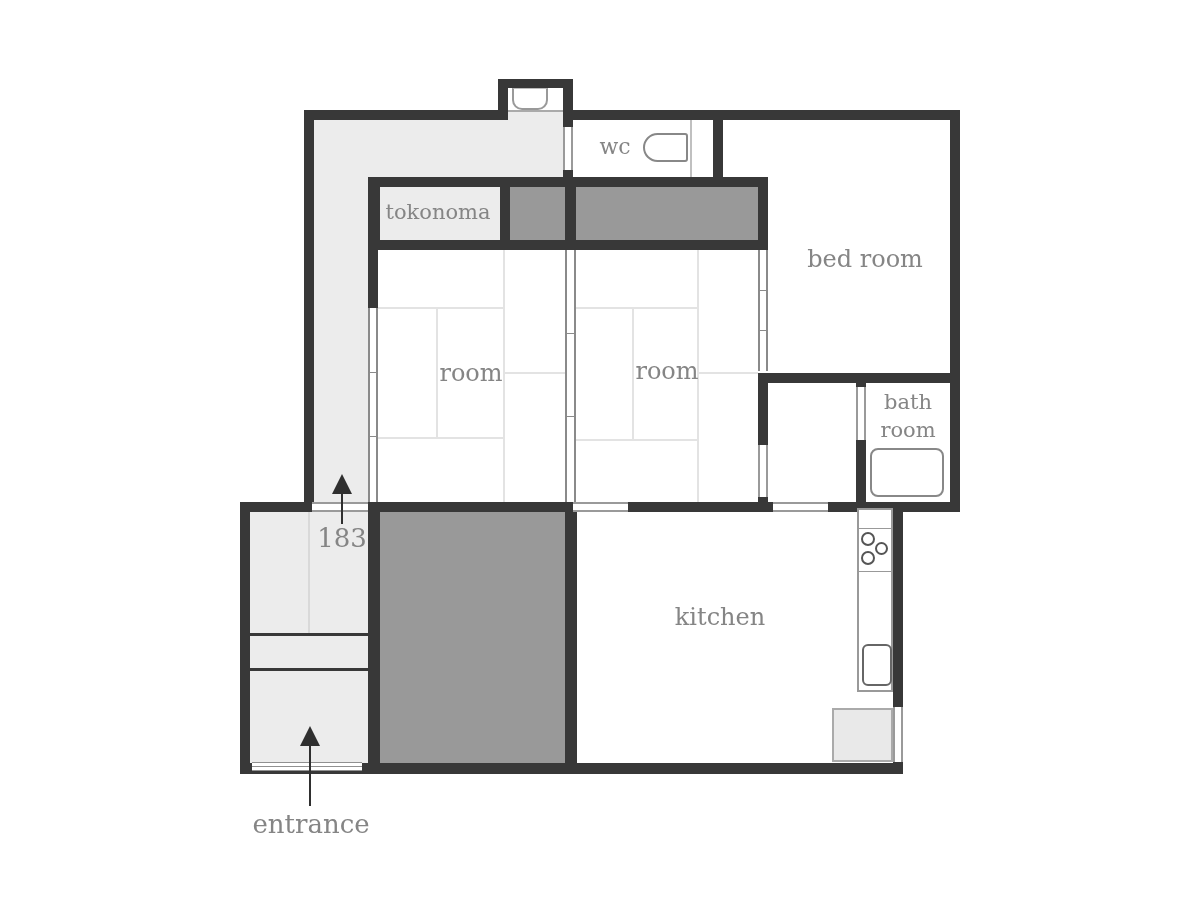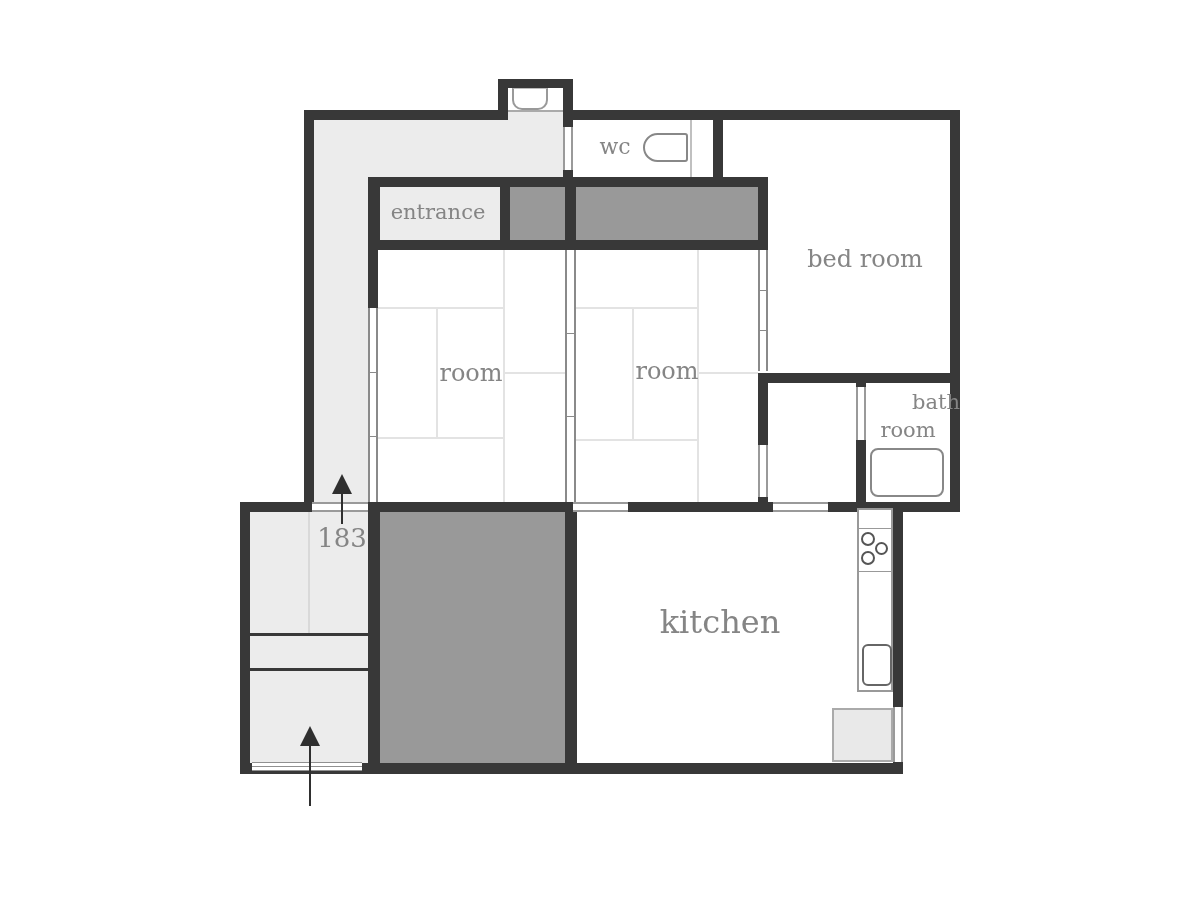--- a/index.html
+++ b/index.html
@@ -101,28 +101,29 @@
   <div class="fixture" style="left:870px;top:448px;width:74px;height:49px;border:2px solid #888888;border-radius:8px;"></div>
   <div class="fixture" style="left:857px;top:508px;width:36px;height:184px;border:2px solid #999999;"></div>
   <div class="thinline" style="left:858px;top:528px;width:34px;height:1px;background:#999999;"></div>
   <div class="thinline" style="left:858px;top:571px;width:34px;height:1px;background:#999999;"></div>
   <div class="fixture" style="left:861px;top:532px;width:14px;height:14px;border:2px solid #555555;border-radius:50%;"></div>
   <div class="fixture" style="left:875px;top:542px;width:13px;height:13px;border:2px solid #555555;border-radius:50%;"></div>
   <div class="fixture" style="left:861px;top:551px;width:14px;height:14px;border:2px solid #555555;border-radius:50%;"></div>
   <div class="fixture" style="left:862px;top:644px;width:30px;height:42px;border:2px solid #666666;border-radius:6px;"></div>
   <div class="abs" style="left:832px;top:708px;width:61px;height:54px;background:#e9e9e9;border:2px solid #aaaaaa;"></div>
 
-  <div class="label" style="left:378px;top:200px;width:120px;font-size:21px;">entrance</div>
+  <div class="label" style="left:378px;top:200px;width:120px;font-size:21px;">tokonoma</div>
   <div class="label" style="left:585px;top:134px;width:60px;font-size:22px;">wc</div>
   <div class="label" style="left:795px;top:245px;width:140px;font-size:24px;">bed room</div>
   <div class="label" style="left:411px;top:359px;width:120px;font-size:24px;">room</div>
   <div class="label" style="left:607px;top:357px;width:120px;font-size:24px;">room</div>
-  <div class="label" style="left:886px;top:390px;width:100px;font-size:21px;">bath</div>
+  <div class="label" style="left:858px;top:390px;width:100px;font-size:21px;">bath</div>
   <div class="label" style="left:858px;top:418px;width:100px;font-size:21px;">room</div>
-  <div class="label" style="left:640px;top:603px;width:160px;font-size:32px;">kitchen</div>
+  <div class="label" style="left:640px;top:603px;width:160px;font-size:24px;">kitchen</div>
   <div class="label" style="left:302px;top:523px;width:80px;font-size:26px;">183</div>
+  <div class="label" style="left:231px;top:809px;width:160px;font-size:26px;">entrance</div>
 
   <div class="tri-up" style="left:332px;top:474px;"></div>
   <div class="shaft" style="left:341px;top:492px;height:32px;"></div>
   <div class="tri-up" style="left:300px;top:726px;"></div>
   <div class="shaft" style="left:309px;top:744px;height:62px;"></div>
 
 </div>
 
 </body></html>

